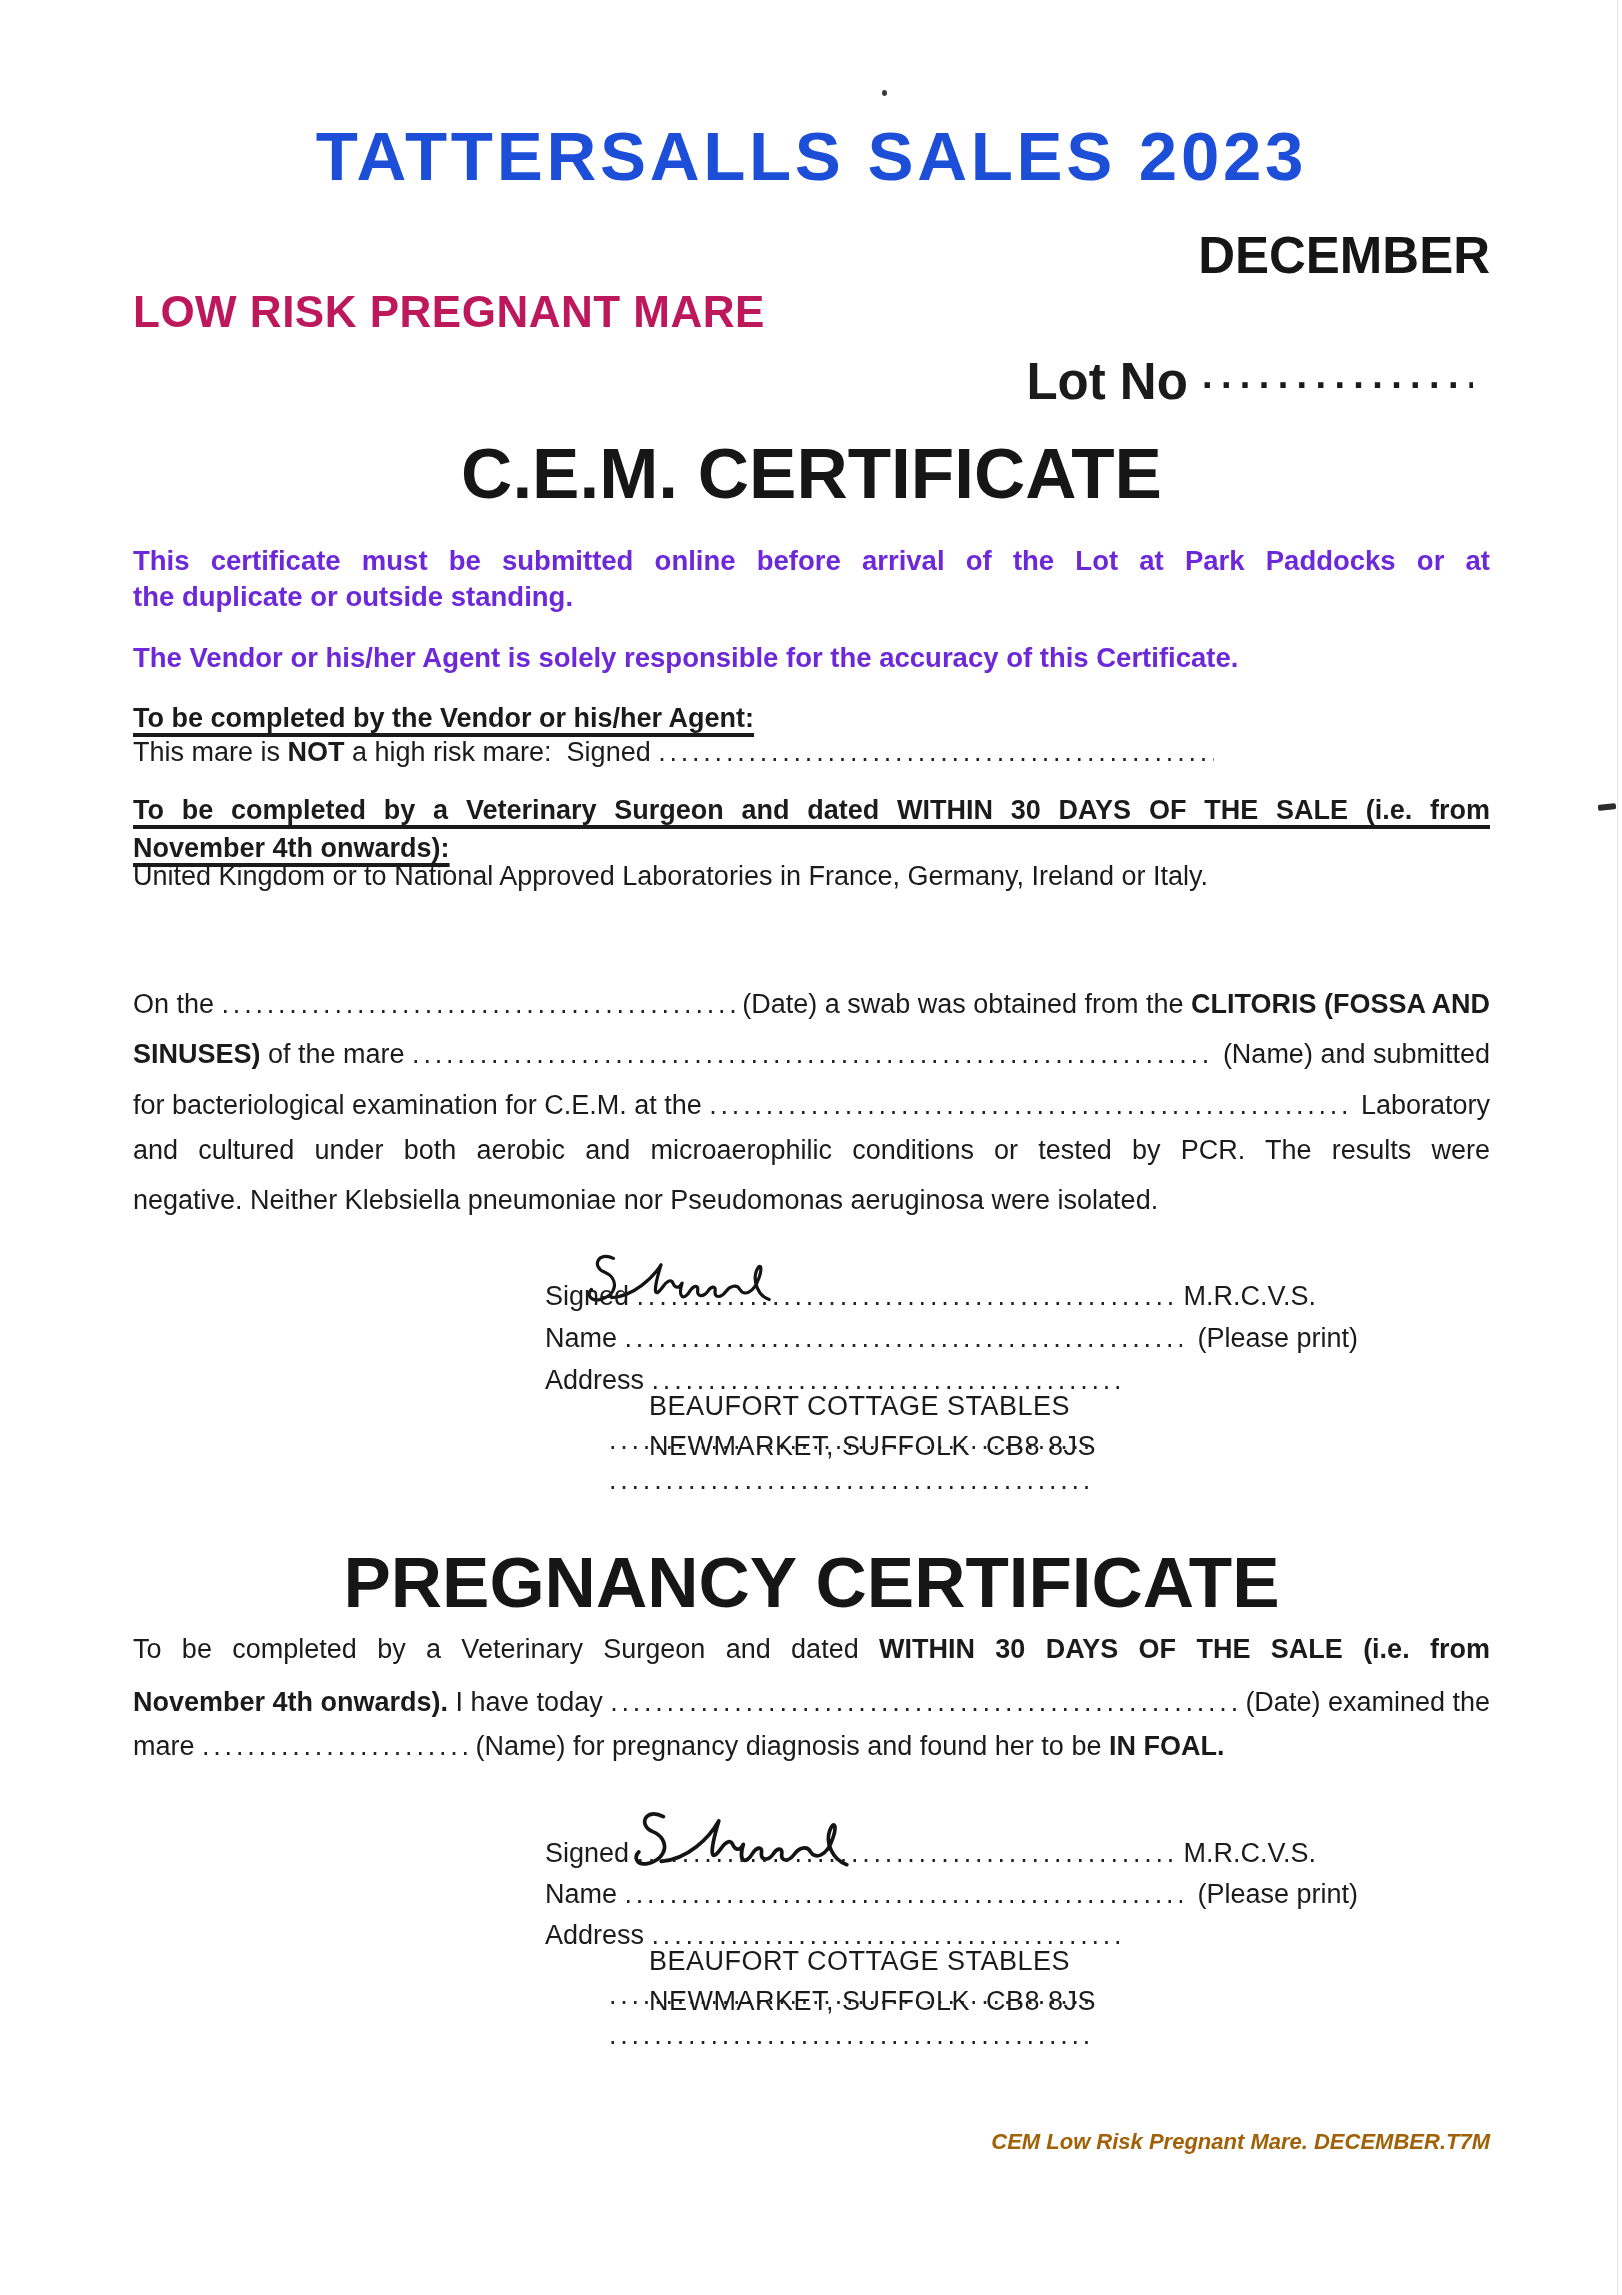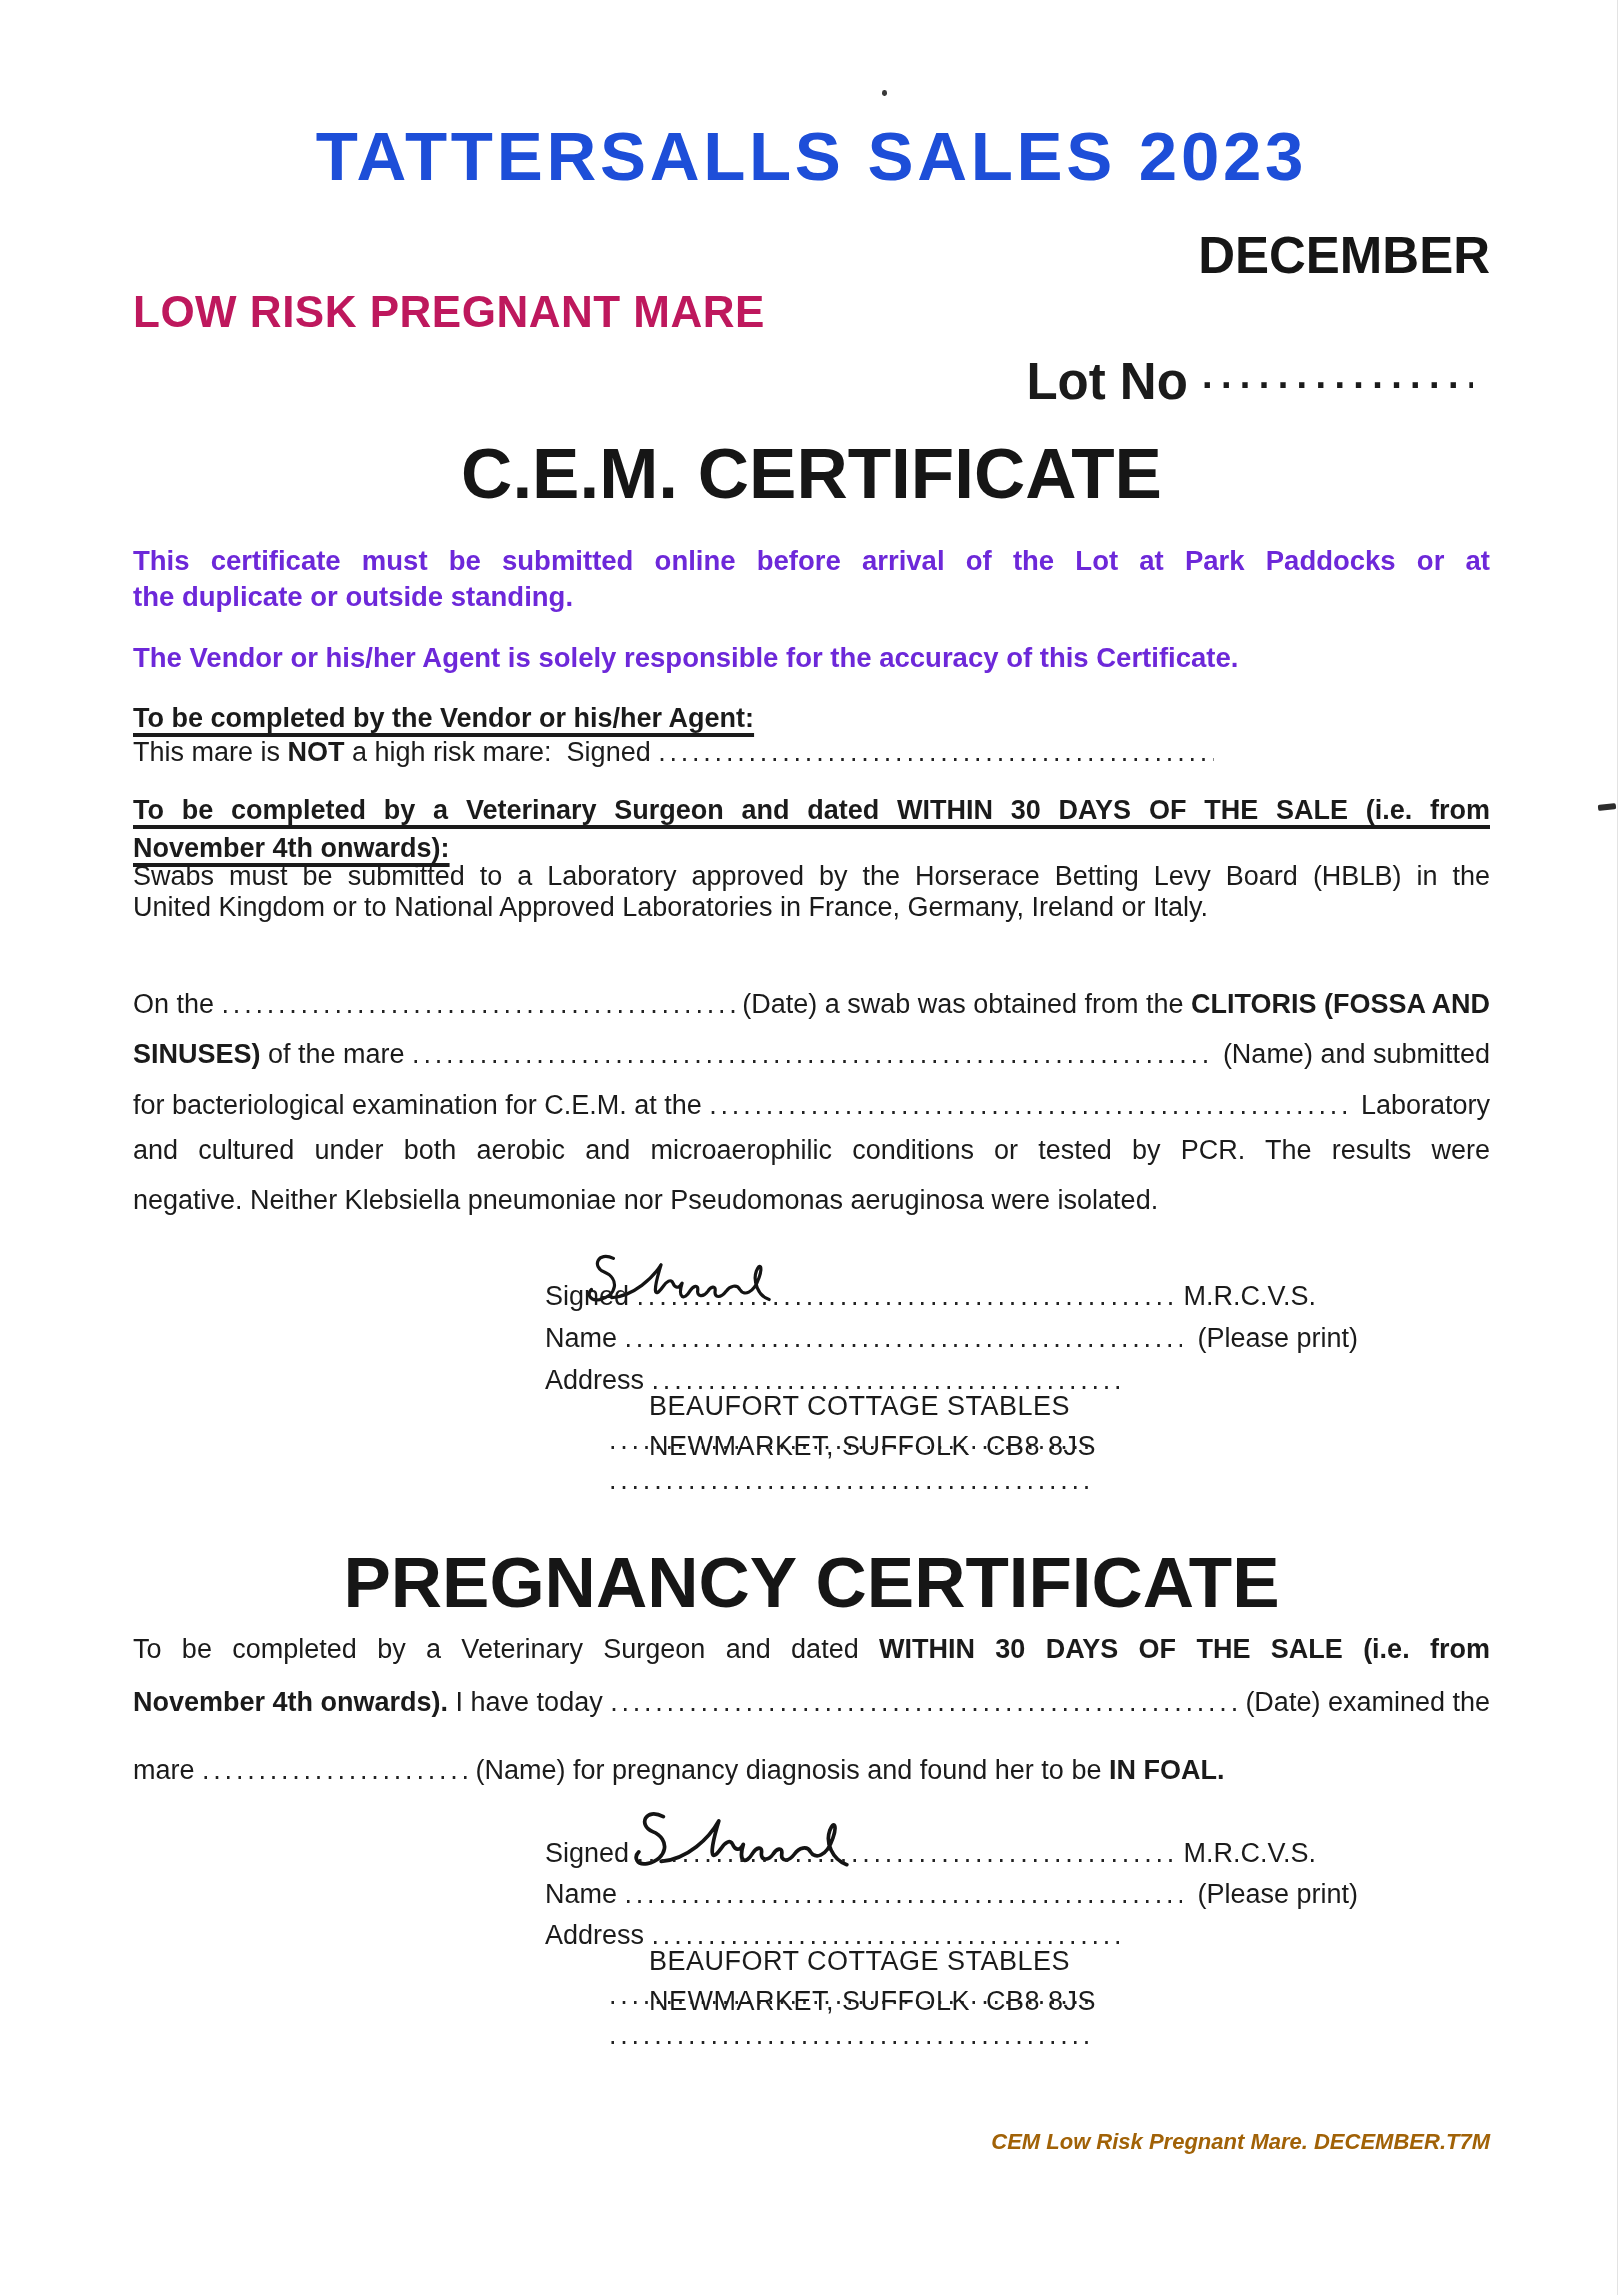--- a/index.html
+++ b/index.html
@@ -43,21 +43,21 @@
   .srow{position:absolute;left:0;display:flex;align-items:flex-end;margin-left:40px;}
   .row-signed{width:771px;}
   .row-name{width:813px;}
   .row-address{width:581px;}
   .addr-extra{position:absolute;left:104px;width:487px;}
   .addr-extra .typed2{display:block;margin-left:40px;font-size:27px;letter-spacing:0.5px;line-height:1;margin-bottom:6.4px;white-space:pre;}
   .addr-extra .dotline{display:block;overflow:hidden;white-space:nowrap;letter-spacing:0.14em;font-size:27px;line-height:1.1;color:#222;}
   .preg-title{top:1542px;text-align:center;font-size:71px;font-weight:bold;color:#161616;}
   .preg1{top:1633px;}
   .preg2{top:1686px;}
-  .preg3{top:1730px;margin-top:24px;}
+  .preg3{top:1730px;}
   .preg3-dots{width:266px;}
   .footer{top:2129px;text-align:right;font-size:22px;font-weight:bold;font-style:italic;color:#a16207;}
   .artifact-dot{position:absolute;top:90px;left:882px;width:4.6px;height:6px;background:#3a3a3a;border-radius:45%;}
   .artifact-dash{position:absolute;top:804px;left:1598px;width:18.4px;height:6px;background:#2c2c2c;transform:rotate(-6deg);border-radius:1.8px;}
   .scan-line{position:absolute;top:0;bottom:0;right:4.6px;width:1.4px;background:#dcdcdc;opacity:0.8;}
   svg path{stroke:#141414;stroke-width:7;fill:none;stroke-linecap:round;stroke-linejoin:round;}
 </style>
 </head>
 <body>
 
@@ -94,21 +94,20 @@
     <span class="pre"> a high risk mare:  Signed </span>
     <span class="dots-fixed vendor-dots fs58"><span>........................................................................................................................</span></span>
   </div>
 
   <div class="abs vet-h">
     <div class="just uline">To be completed by a Veterinary Surgeon and dated WITHIN 30 DAYS OF THE SALE (i.e. from</div>
     <div><span class="uline">November 4th onwards):</span></div>
   </div>
 
   <div class="abs swabs">
-    <div class="just">Swabs must be submitted to a Laboratory approved by the Horserace Betting Levy Board (HBLB) in the</div>
     <div>United Kingdom or to National Approved Laboratories in France, Germany, Ireland or Italy.</div>
   </div>
 
   <div class="abs line f1 fs58">
     <span class="pre">On the </span>
     <span class="dots fs58"><span>........................................................................................................................</span></span>
     <span class="pre"> (Date) a swab was obtained from the </span>
     <span class="pre b">CLITORIS (FOSSA AND</span>
   </div>
 

